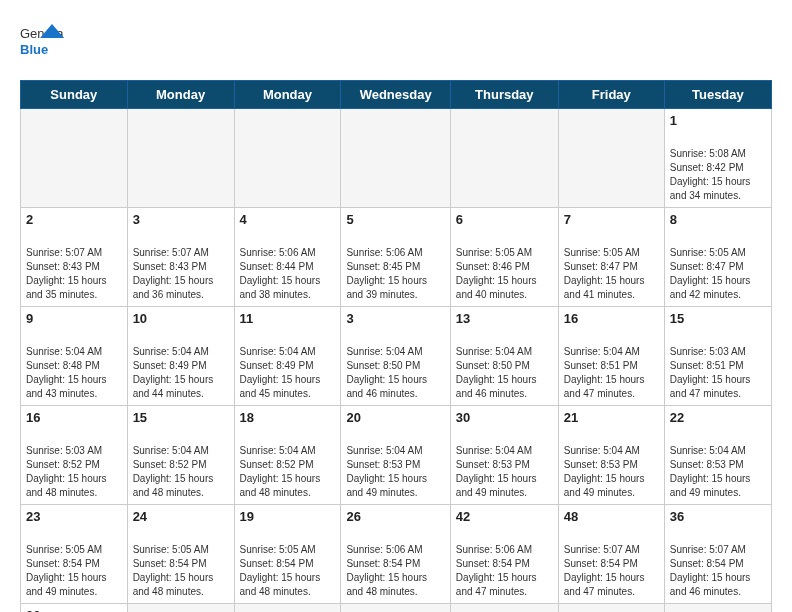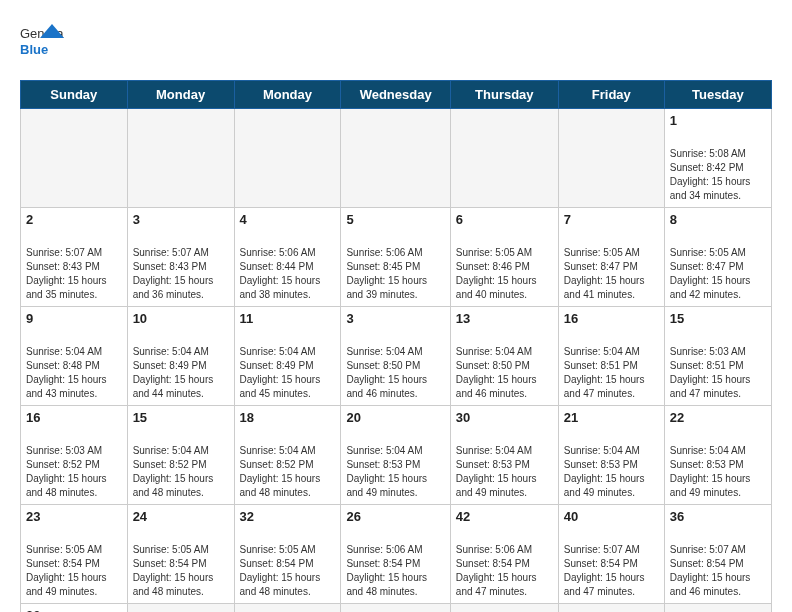--- a/index.html
+++ b/index.html
@@ -212,33 +212,33 @@
       <tr>
         <td>
           <div class="day-number">23</div>
           <div class="day-info">Sunrise: 5:05 AM<br>Sunset: 8:54 PM<br>Daylight: 15 hours and 49 minutes.</div>
         </td>
         <td>
           <div class="day-number">24</div>
           <div class="day-info">Sunrise: 5:05 AM<br>Sunset: 8:54 PM<br>Daylight: 15 hours and 48 minutes.</div>
         </td>
         <td>
-          <div class="day-number">32</div>
+          <div class="day-number">19</div>
           <div class="day-info">Sunrise: 5:05 AM<br>Sunset: 8:54 PM<br>Daylight: 15 hours and 48 minutes.</div>
         </td>
         <td>
           <div class="day-number">26</div>
           <div class="day-info">Sunrise: 5:06 AM<br>Sunset: 8:54 PM<br>Daylight: 15 hours and 48 minutes.</div>
         </td>
         <td>
           <div class="day-number">42</div>
           <div class="day-info">Sunrise: 5:06 AM<br>Sunset: 8:54 PM<br>Daylight: 15 hours and 47 minutes.</div>
         </td>
         <td>
-          <div class="day-number">40</div>
+          <div class="day-number">48</div>
           <div class="day-info">Sunrise: 5:07 AM<br>Sunset: 8:54 PM<br>Daylight: 15 hours and 47 minutes.</div>
         </td>
         <td>
           <div class="day-number">36</div>
           <div class="day-info">Sunrise: 5:07 AM<br>Sunset: 8:54 PM<br>Daylight: 15 hours and 46 minutes.</div>
         </td>
       </tr>
       <tr>
         <td>
           <div class="day-number">30</div>

